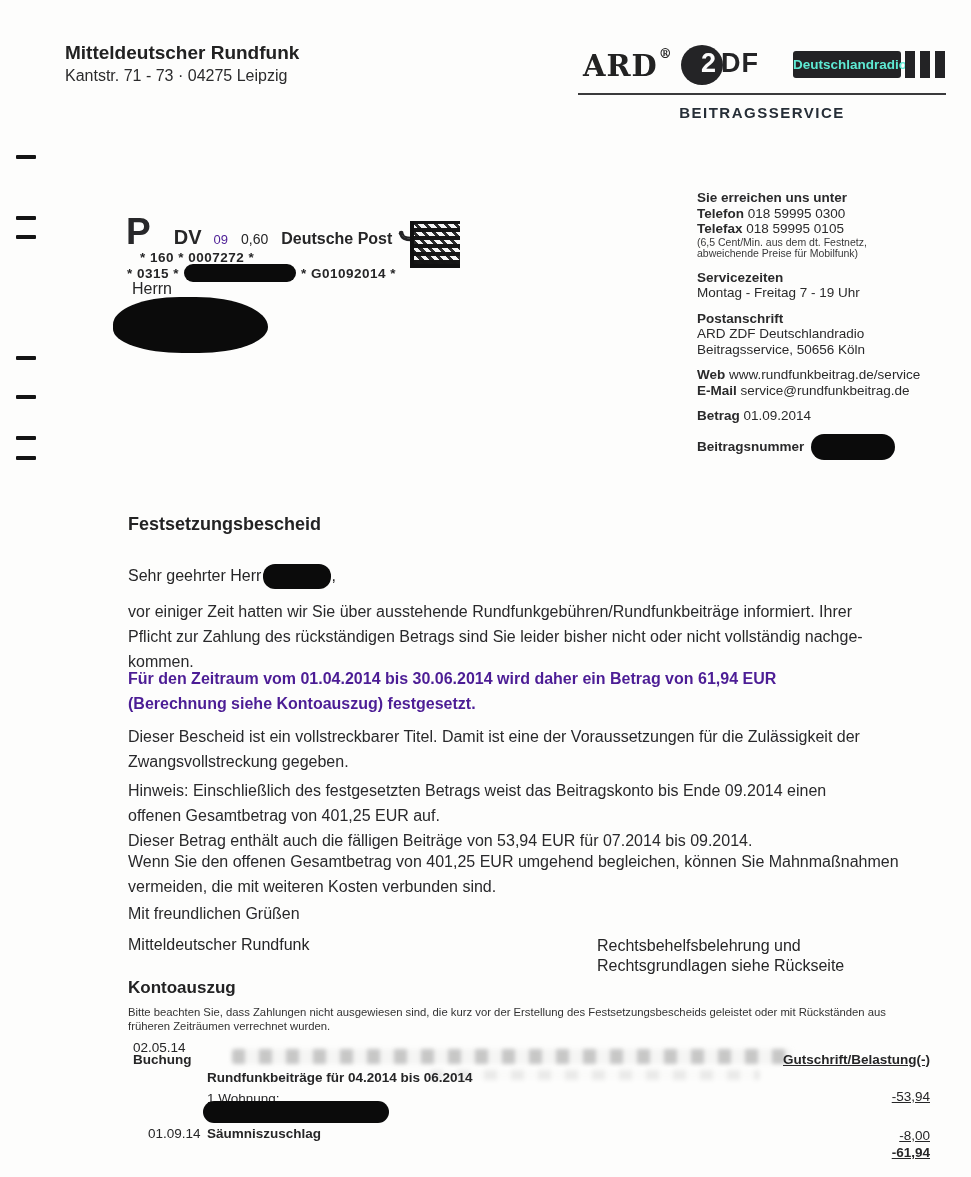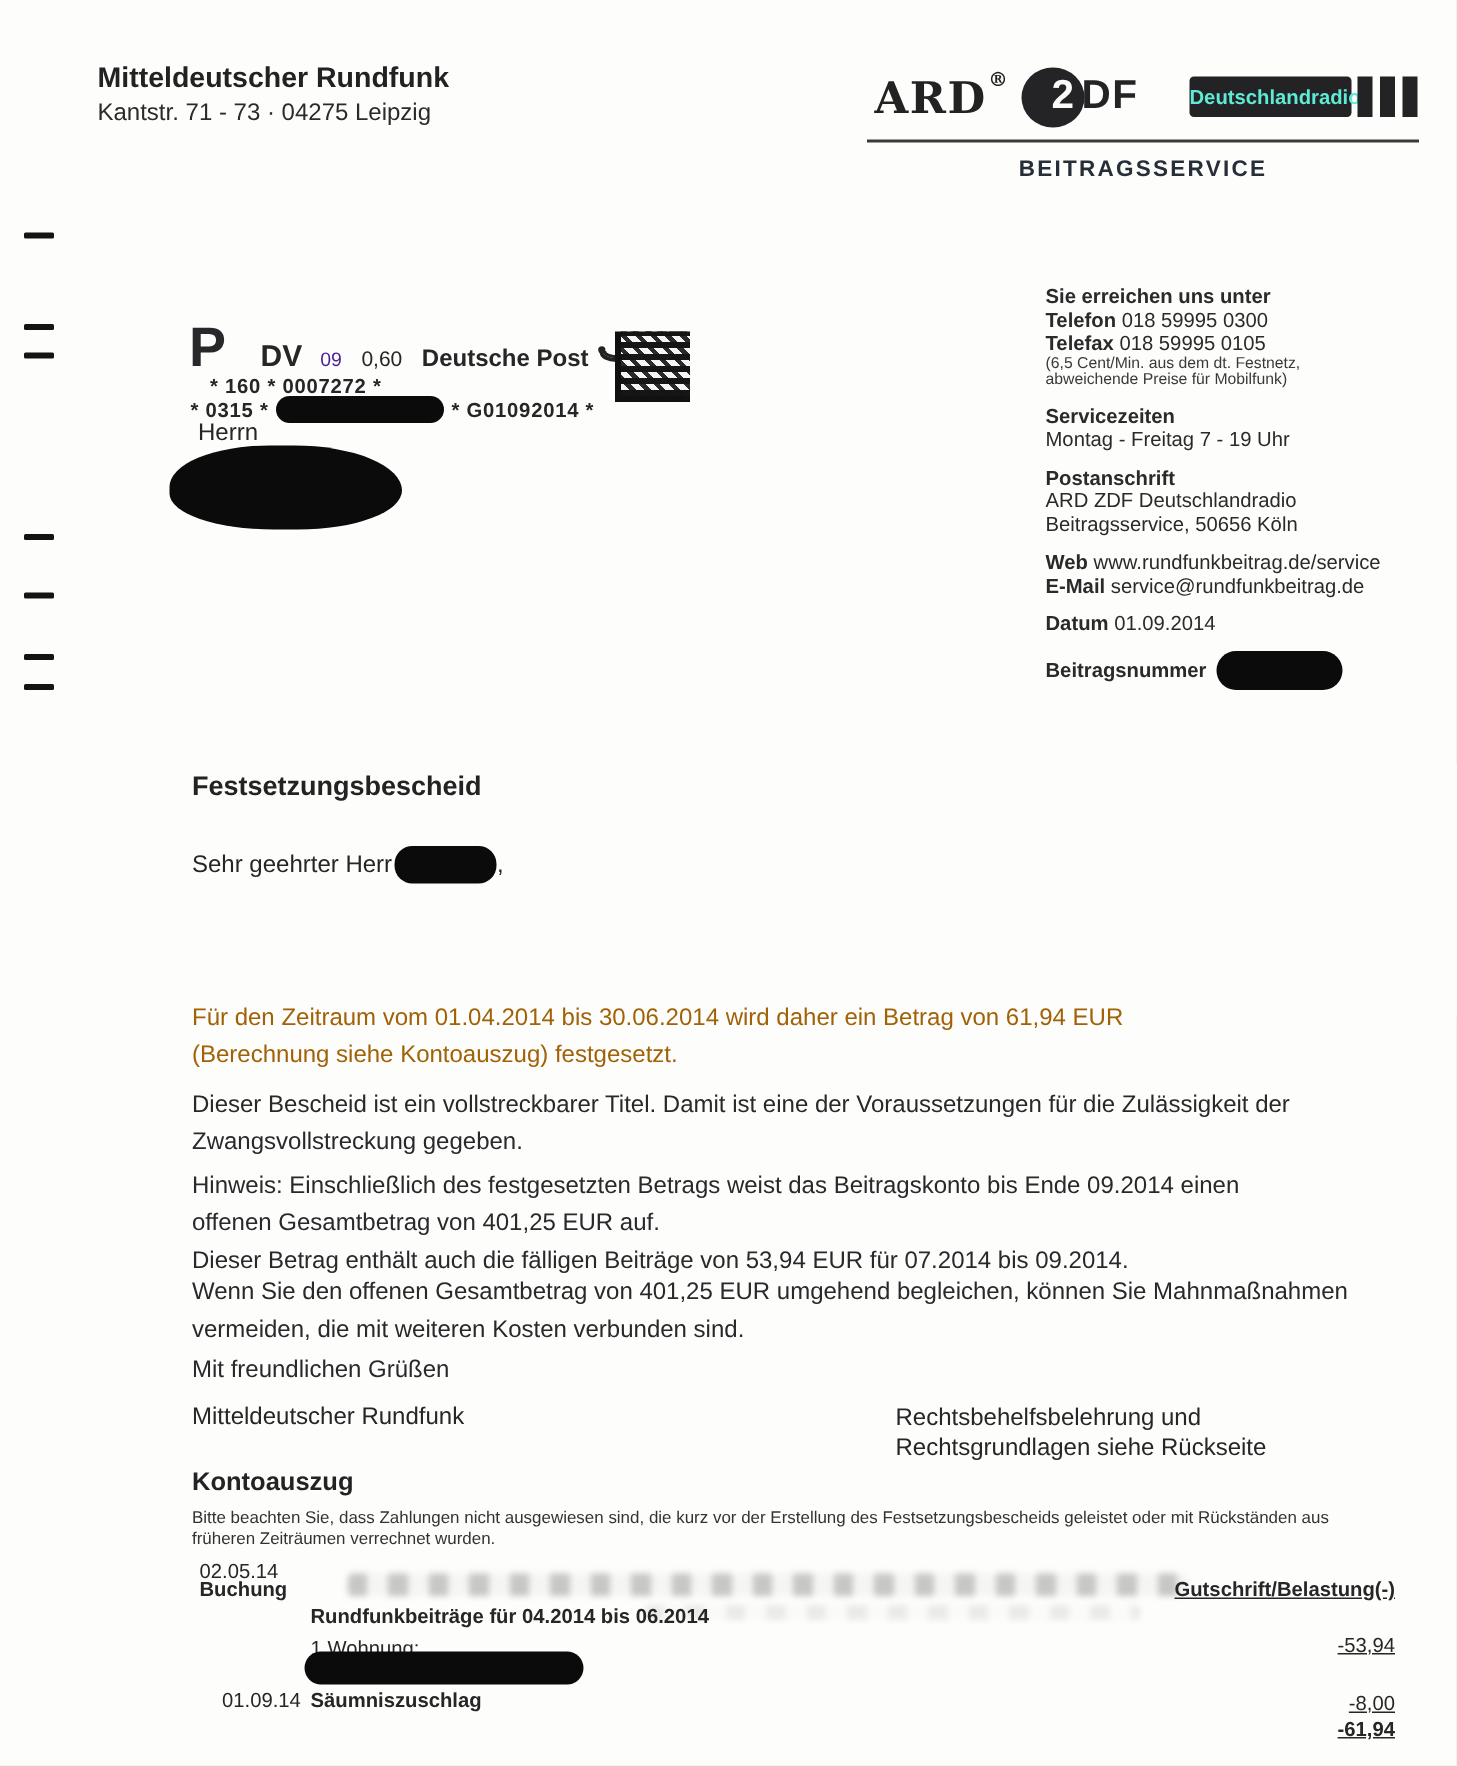--- a/index.html
+++ b/index.html
@@ -64,21 +64,21 @@
   .r-line2{width:112px;height:18px;border-radius:9px;margin:0 5px;}
   .r-name{width:68px;height:25px;border-radius:12px;vertical-align:-8px;margin-left:2px;}
   .r-ref{width:84px;height:26px;border-radius:13px;margin-left:7px;}
   .r-table{left:203px;top:1101px;width:186px;height:22px;border-radius:11px;position:absolute;}
 
   
   .subject{left:128px;top:514px;font-size:18px;font-weight:700;color:#232324;}
   .saluting{left:128px;top:564px;font-size:16px;}
   .para{left:128px;width:812px;font-size:16px;line-height:25px;color:#29292b;}
   .p1{top:599px;}
-  .p2{top:666px;font-weight:400;color:#a16207;}
+  .p2{top:666px;font-weight:700;color:#4c1d95;}
   .p3{top:724px;}
   .p4{top:778px;}
   .p5{top:849px;}
   .closing{top:901px;}
   .sig{left:128px;top:936px;font-size:16px;}
   .legal{left:597px;top:936px;font-size:16px;line-height:20px;}
 
   
   .stmt-title{left:128px;top:978px;font-size:17px;font-weight:700;color:#232324;}
   .stmt-note{left:128px;top:1006px;width:836px;font-size:11.3px;line-height:13.5px;color:#333;}
@@ -159,32 +159,35 @@
     <div class="grp">
       <div class="b">Postanschrift</div>
       <div>ARD ZDF Deutschlandradio</div>
       <div>Beitragsservice, 50656 Köln</div>
     </div>
     <div class="grp">
       <div><span class="b">Web</span> <span>www.rundfunkbeitrag.de/service</span></div>
       <div><span class="b">E-Mail</span> <span>service@rundfunkbeitrag.de</span></div>
     </div>
     <div class="grp">
-      <div><span class="b">Datum</span> <span>01.09.2014</span></div>
+      <div><span class="b">Betrag</span> <span>01.09.2014</span></div>
     </div>
     <div class="refnum-line">
       <span class="b">Beitragsnummer</span>
       <span class="redact r-ref"></span>
     </div>
   </div>
 
   <div class="abs subject">Festsetzungsbescheid</div>
   <div class="abs saluting">
     <span>Sehr geehrter Herr</span><span class="redact r-name"></span><span>,</span>
   </div>
+  <div class="abs para p1 pre">vor einiger Zeit hatten wir Sie über ausstehende Rundfunkgebühren/Rundfunkbeiträge informiert. Ihrer
+Pflicht zur Zahlung des rückständigen Betrags sind Sie leider bisher nicht oder nicht vollständig nachge-
+kommen.</div>
   <div class="abs para p2 pre">Für den Zeitraum vom 01.04.2014 bis 30.06.2014 wird daher ein Betrag von 61,94 EUR
 (Berechnung siehe Kontoauszug) festgesetzt.</div>
   <div class="abs para p3 pre">Dieser Bescheid ist ein vollstreckbarer Titel. Damit ist eine der Voraussetzungen für die Zulässigkeit der
 Zwangsvollstreckung gegeben.</div>
   <div class="abs para p4 pre">Hinweis: Einschließlich des festgesetzten Betrags weist das Beitragskonto bis Ende 09.2014 einen
 offenen Gesamtbetrag von 401,25 EUR auf.
 Dieser Betrag enthält auch die fälligen Beiträge von 53,94 EUR für 07.2014 bis 09.2014.</div>
   <div class="abs para p5 pre">Wenn Sie den offenen Gesamtbetrag von 401,25 EUR umgehend begleichen, können Sie Mahnmaßnahmen
 vermeiden, die mit weiteren Kosten verbunden sind.</div>
   <div class="abs para closing">Mit freundlichen Grüßen</div>

